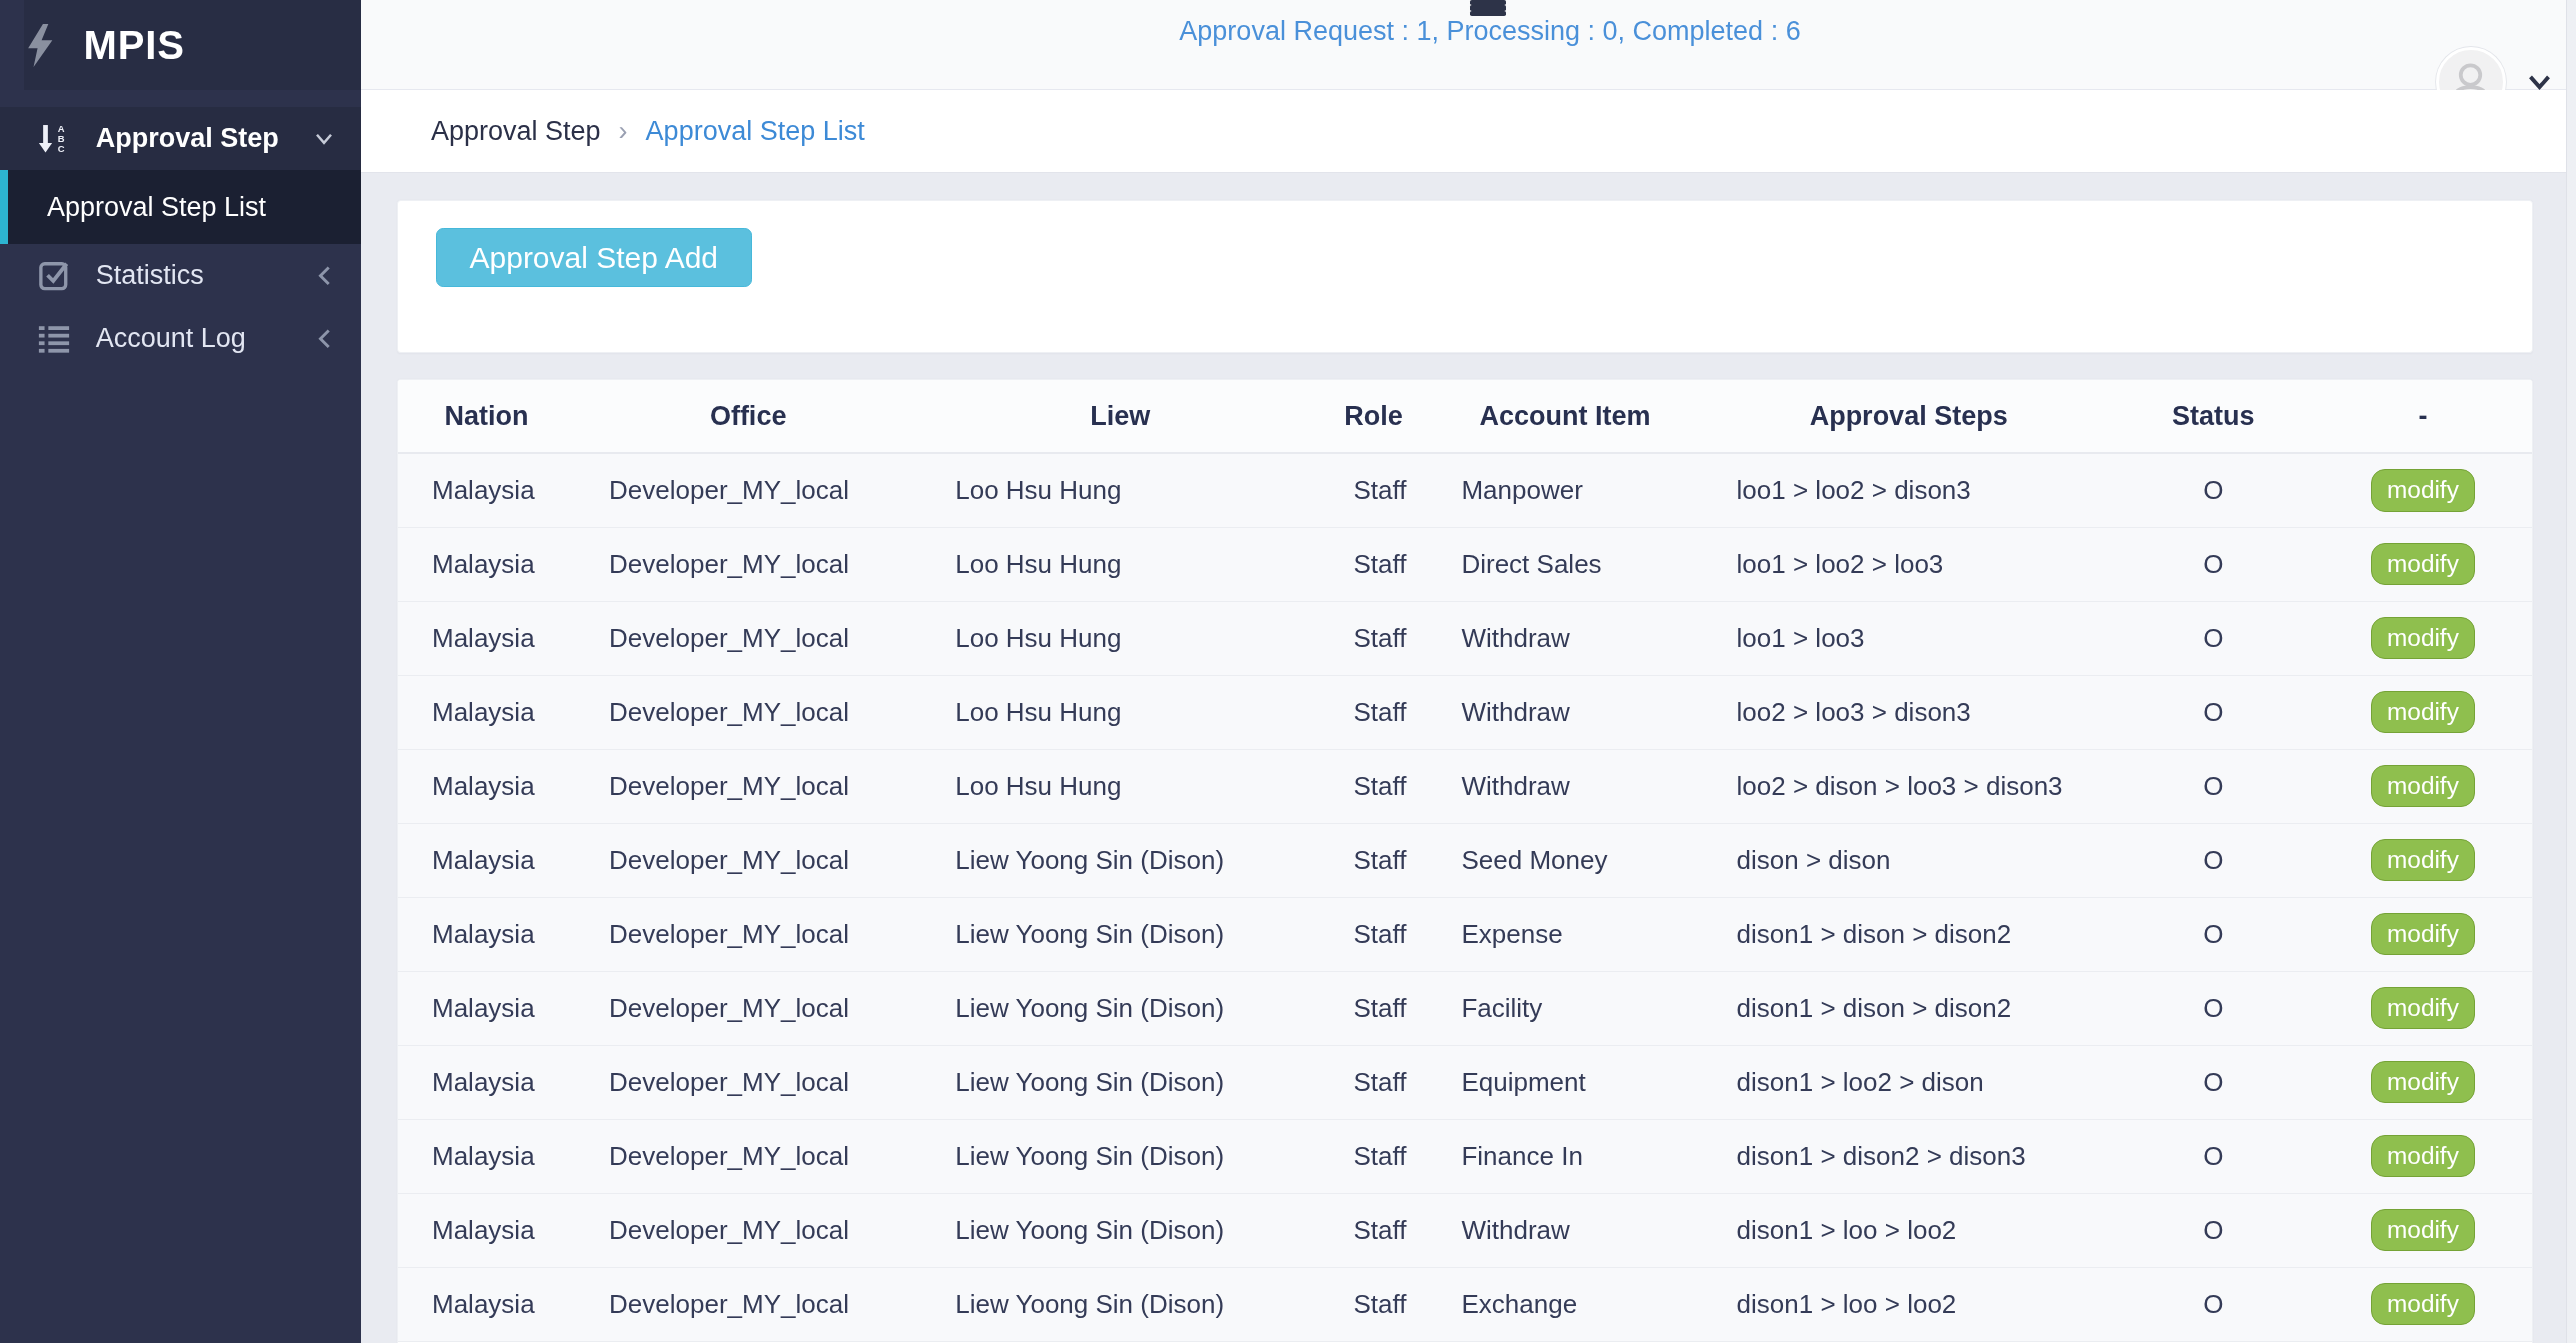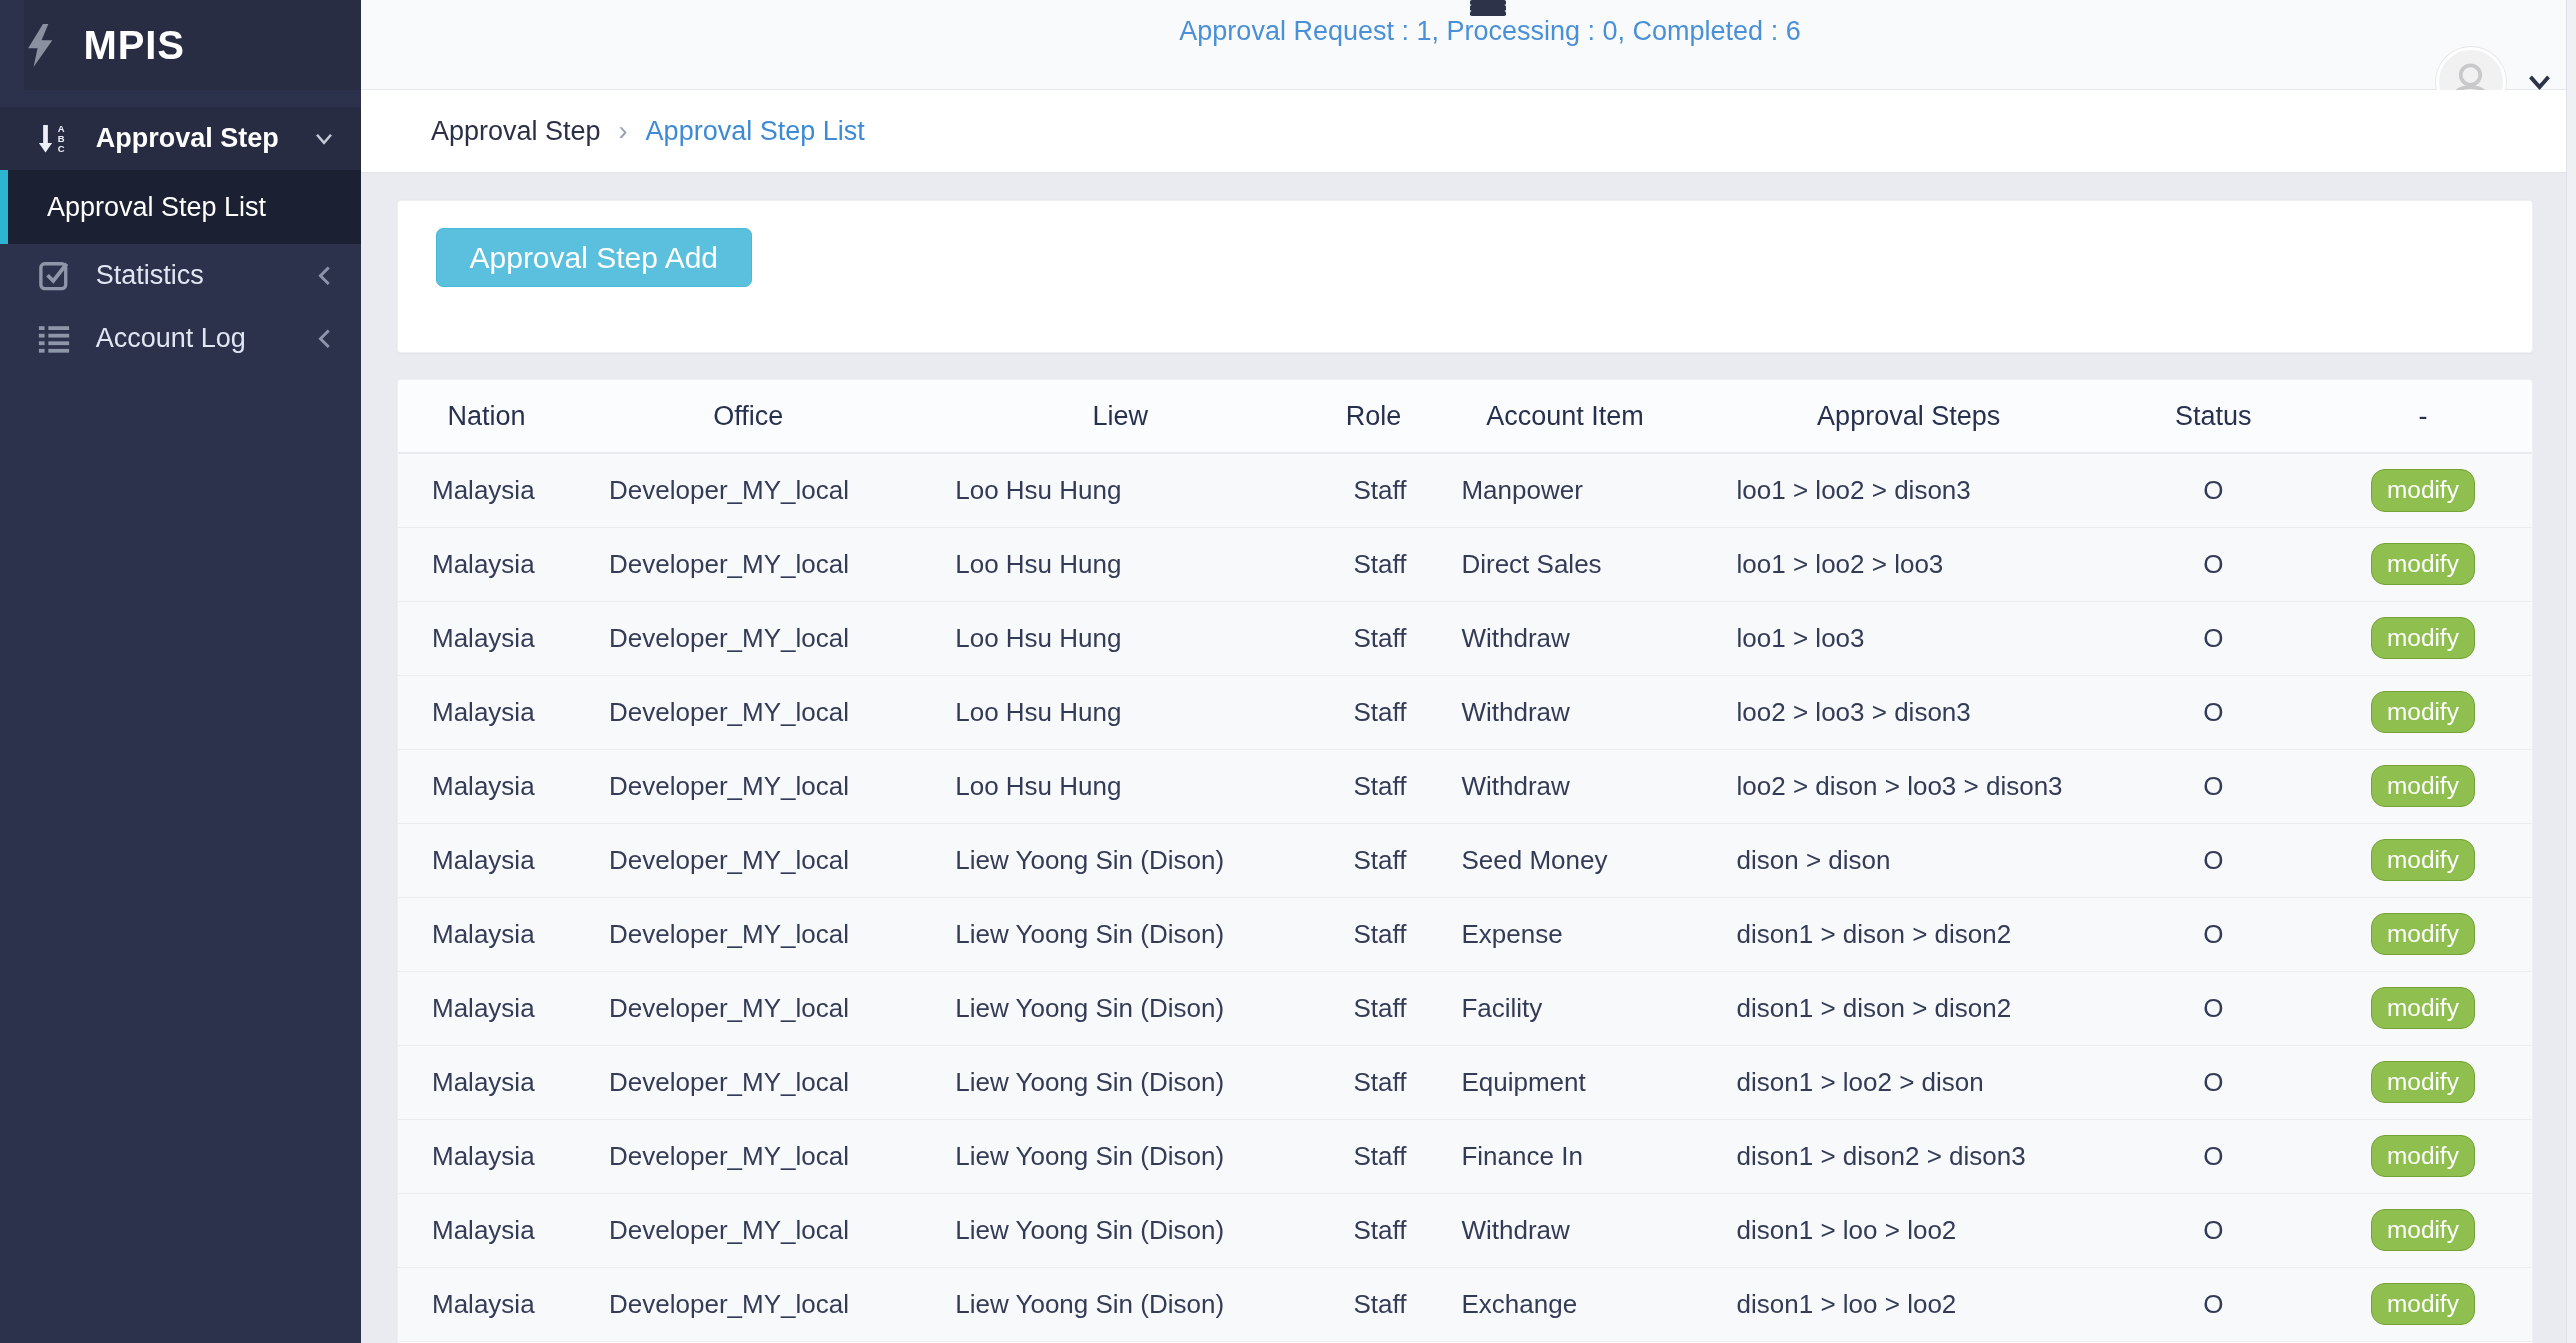--- a/index.html
+++ b/index.html
@@ -49,21 +49,21 @@
   .content{position:absolute;left:361px;top:173px;width:2215px;height:1170px;}
   .card{position:absolute;background:#ffffff;border:0.9px solid #eef0f4;border-radius:3.6px;
         box-shadow:0 0.9px 1.8px rgba(40,45,70,0.04);box-sizing:border-box;}
   .card-toolbar{left:36px;top:27px;width:2136px;height:153px;}
   .btn-add{margin:27px 0 0 38px;display:inline-block;background:#5bc0de;border:1.8px solid #46b8da;
            border-radius:7.2px;color:#ffffff;font-size:30px;padding:11.7px 32.5px;cursor:pointer;
            font-family:inherit;}
   .card-table{left:36px;top:206px;width:2136px;height:1164px;overflow:hidden;}
 
   table{border-collapse:collapse;width:2136px;table-layout:fixed;}
-  thead th{height:72px;font-size:27px;font-weight:normal;color:#283050;text-align:center;
+  thead th{height:72px;font-size:27px;font-weight:bold;color:#283050;text-align:center;
            background:#fbfcfd;border-bottom:2.7px solid #e8eaef;padding:0;}
   tbody td{height:74px;font-size:26px;color:#343b57;background:#f8f9fb;
            border-bottom:1.8px solid #ebedf1;padding:0 0 0 34px;text-align:left;
            white-space:nowrap;overflow:hidden;box-sizing:border-box;}
   tbody td.center{text-align:center;padding-left:0;}
   .btn-modify{display:inline-block;background:#8fbf4e;border:1.8px solid #75a336;border-radius:14px;
               color:#ffffff;font-size:24.4px;padding:6.3px 15.3px;cursor:pointer;font-family:inherit;}
 
   
   .scroll-track{position:absolute;right:0;top:0;width:9px;height:1343px;background:#eef0f4;

